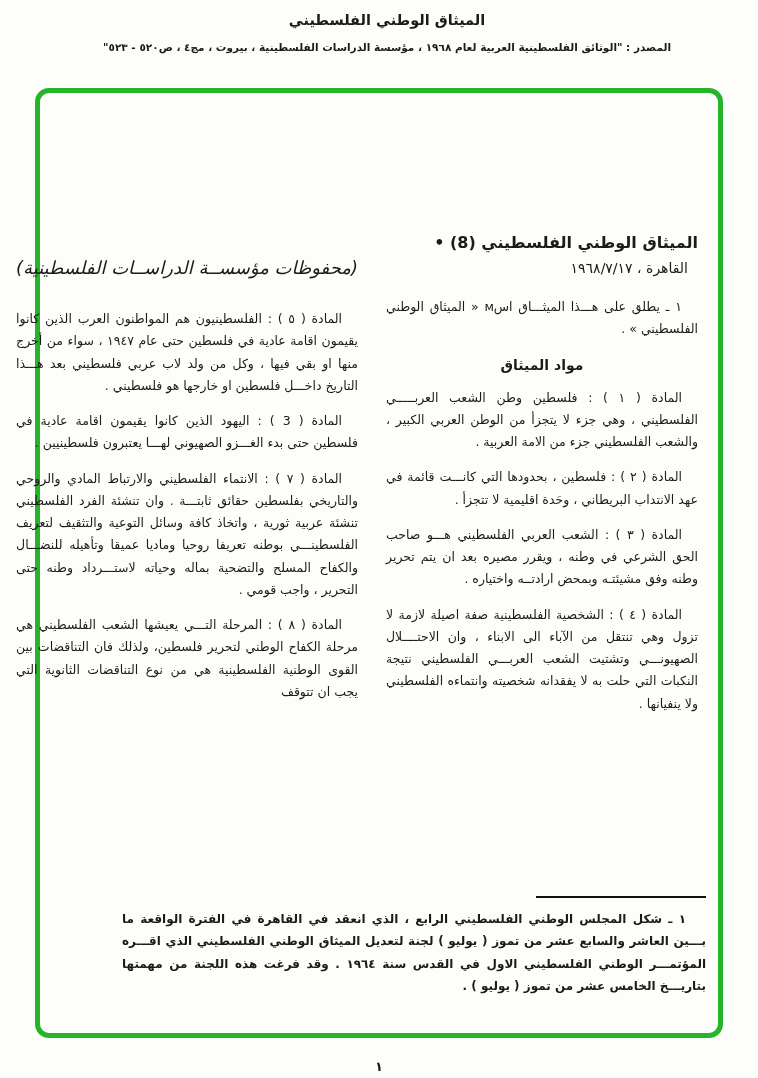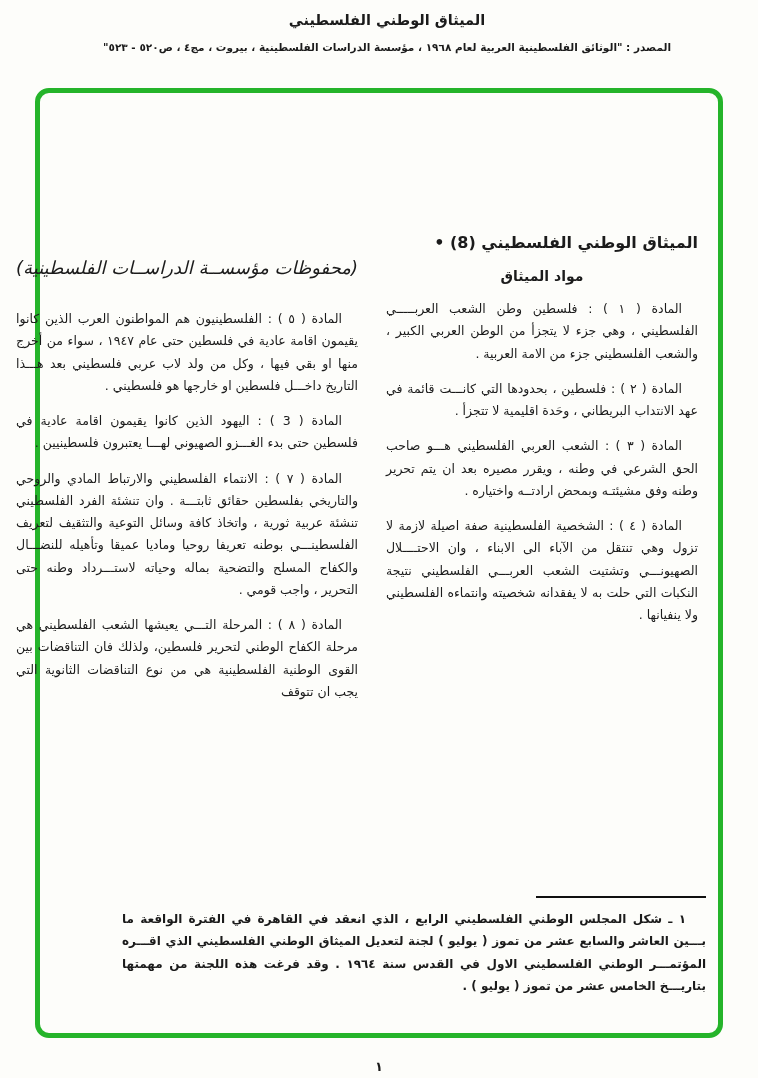--- a/index.html
+++ b/index.html
@@ -125,20 +125,22 @@
     <div class="header-title">الميثاق الوطني الفلسطيني</div>
     <div class="source-line">المصدر : "الوثائق الفلسطينية العربية لعام ١٩٦٨ ، مؤسسة الدراسات الفلسطينية ، بيروت ، مج٤ ، ص٥٢٠ - ٥٢٣"</div>
   </div>
 
   <div class="frame">
 
     <div class="columns">
 
       <div class="col col-main">
         <h1 class="charter-title">الميثاق الوطني الفلسطيني (8) •</h1>
+        <div class="charter-date">القاهرة ، ١٩٦٨/٧/١٧</div>
+        <p class="para">١ ـ يطلق على هـــذا الميثـــاق اسм « الميثاق الوطني الفلسطيني » .</p>
         <div class="section-heading">مواد الميثاق</div>
         <p class="para">المادة ( ١ ) : فلسطين وطن الشعب العربـــــي الفلسطيني ، وهي جزء لا يتجزأ من الوطن العربي الكبير ، والشعب الفلسطيني جزء من الامة العربية .</p>
         <p class="para">المادة ( ٢ ) : فلسطين ، بحدودها التي كانـــت قائمة في عهد الانتداب البريطاني ، وحَدة اقليمية لا تتجزأ .</p>
         <p class="para">المادة ( ٣ ) : الشعب العربي الفلسطيني هـــو صاحب الحق الشرعي في وطنه ، ويقرر مصيره بعد ان يتم تحرير وطنه وفق مشيئتـه وبمحض ارادتــه واختياره .</p>
         <p class="para">المادة ( ٤ ) : الشخصية الفلسطينية صفة اصيلة لازمة لا تزول وهي تنتقل من الآباء الى الابناء ، وان الاحتــــلال الصهيونـــي وتشتيت الشعب العربـــي الفلسطيني نتيجة النكبات التي حلت به لا يفقدانه شخصيته وانتماءه الفلسطيني ولا ينفيانها .</p>
       </div>
 
       <div class="col col-side">
         <div class="archive-note">(محفوظات مؤسســة الدراســات الفلسطينية)</div>
         <p class="para">المادة ( ٥ ) : الفلسطينيون هم المواطنون العرب الذين كانوا يقيمون اقامة عادية في فلسطين حتى عام ١٩٤٧ ، سواء من أخرج منها او بقي فيها ، وكل من ولد لاب عربي فلسطيني بعد هـــذا التاريخ داخـــل فلسطين او خارجها هو فلسطيني .</p>

